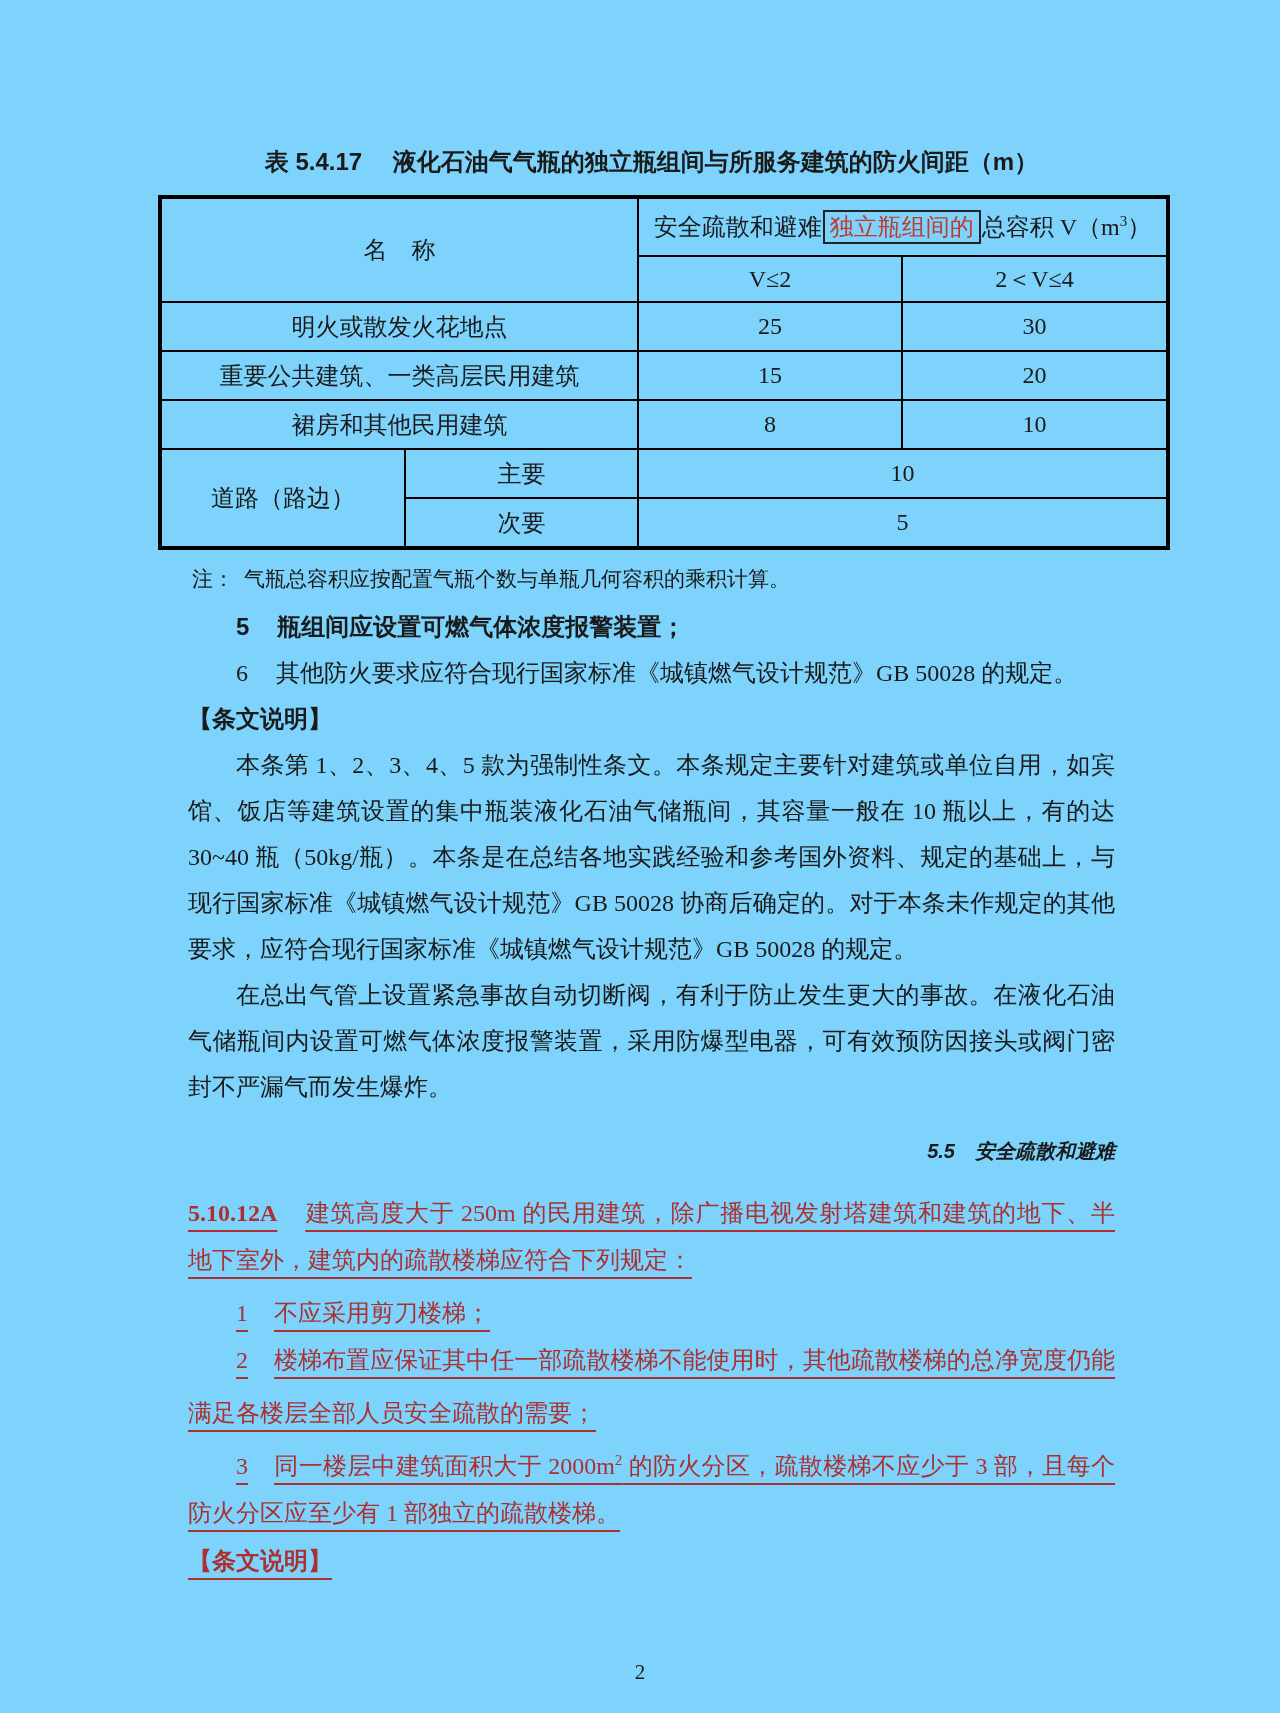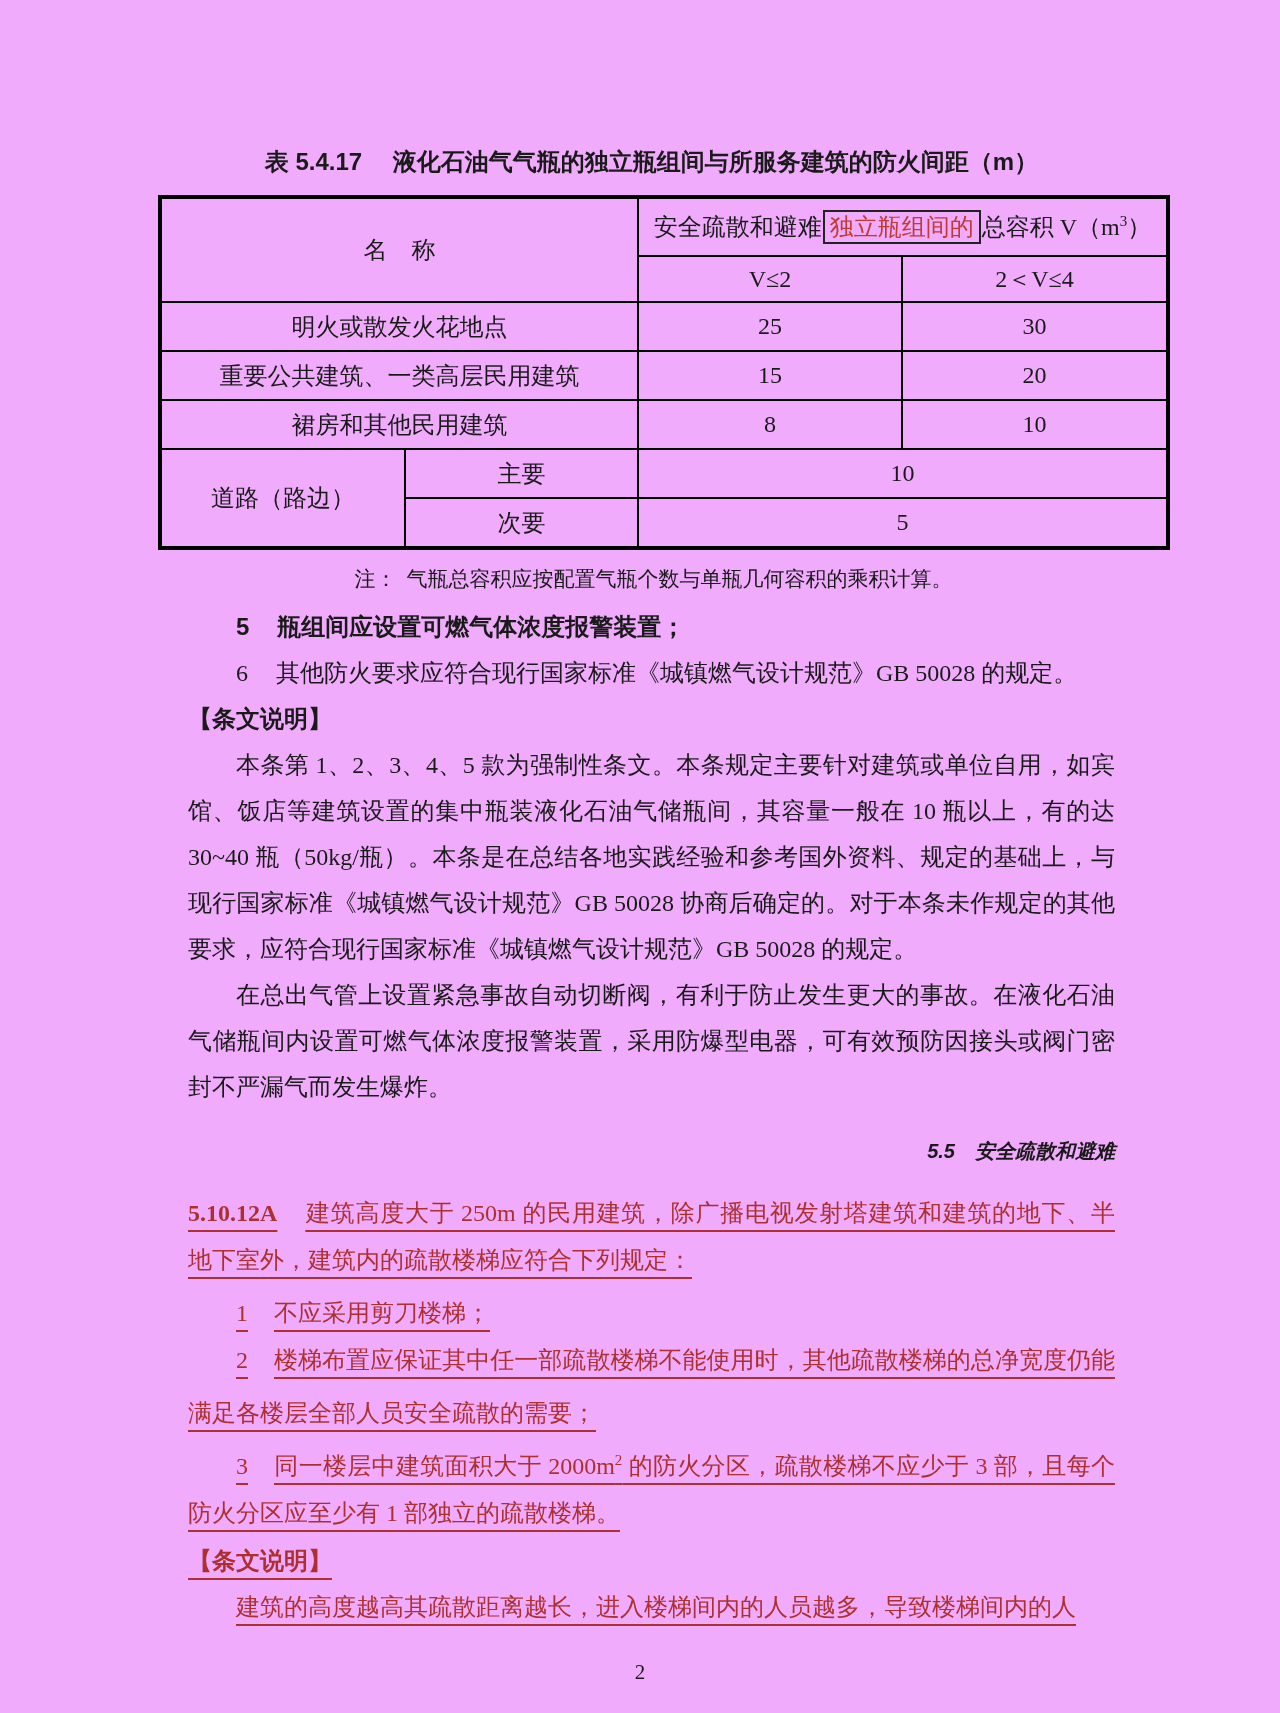--- a/index.html
+++ b/index.html
@@ -1,19 +1,19 @@
 <!DOCTYPE html>
 <html><head>
 <meta charset="utf-8">
 <style>
   html,body{margin:0;padding:0;background:#ffffff;}
   .page{
     position:relative;
     width:1280px;height:1713px;
-    background:#f0abfc;
+    background:#7dd3fc;
     color:#1a1a1a;
     font-family:"Liberation Serif","DejaVu Serif",serif;
     overflow:hidden;
   }
   .content{margin-left:188px;width:927px;}
   .hei{font-family:"Liberation Sans","DejaVu Sans",sans-serif;font-weight:bold;}
 
   .table-title{
     padding-top:146px;
     text-align:center;
@@ -43,21 +43,21 @@
   .redbox{
     display:inline-block;
     border:2px solid #222;
     padding:0 5px;margin:0 1px;
     line-height:30px;
   }
   sup{font-size:15px;}
 
   .note{
     margin:14px 0 0 4px;
-    font-size:21px;line-height:30px;text-align:center;
+    font-size:21px;line-height:30px;
   }
   .note .note-label{margin-right:10px;}
 
   .items{margin-top:10px;}
   p.item{
     margin:0;font-size:24px;line-height:46px;
     text-indent:48px;text-align:justify;
   }
   p.item .num{margin-right:28px;}
 
@@ -176,18 +176,17 @@
     <h2 class="sec">5.5　安全疏散和避难</h2>
 
     <p class="red-lead red ul"><span class="lead-num">5.10.12A</span><span>建筑高度大于 250m 的民用建筑，除广播电视发射塔建筑和建筑的地下、半地下室外，建筑内的疏散楼梯应符合下列规定：</span></p>
 
     <p class="red-item red ul"><span class="num">1</span><span>不应采用剪刀楼梯；</span><sup></sup><span></span></p>
     <p class="red-item red ul"><span class="num">2</span><span>楼梯布置应保证其中任一部疏散楼梯不能使用时，其他疏散楼梯的总净宽度仍能满足各楼层全部人员安全疏散的需要；</span><sup></sup><span></span></p>
     <p class="red-item red ul"><span class="num">3</span><span>同一楼层中建筑面积大于 2000m</span><sup>2</sup><span> 的防火分区，疏散楼梯不应少于 3 部，且每个防火分区应至少有 1 部独立的疏散楼梯。</span></p>
 
     <p class="red-expl red ul">【条文说明】</p>
 
-    <p class="red-body red ul">建筑的高度越高其疏散距离越长，进入楼梯间内的人员越多，导致楼梯间内的人</p>
 
   </div>
 
   <div class="pageno">2</div>
 </div>
 
 </body></html>

